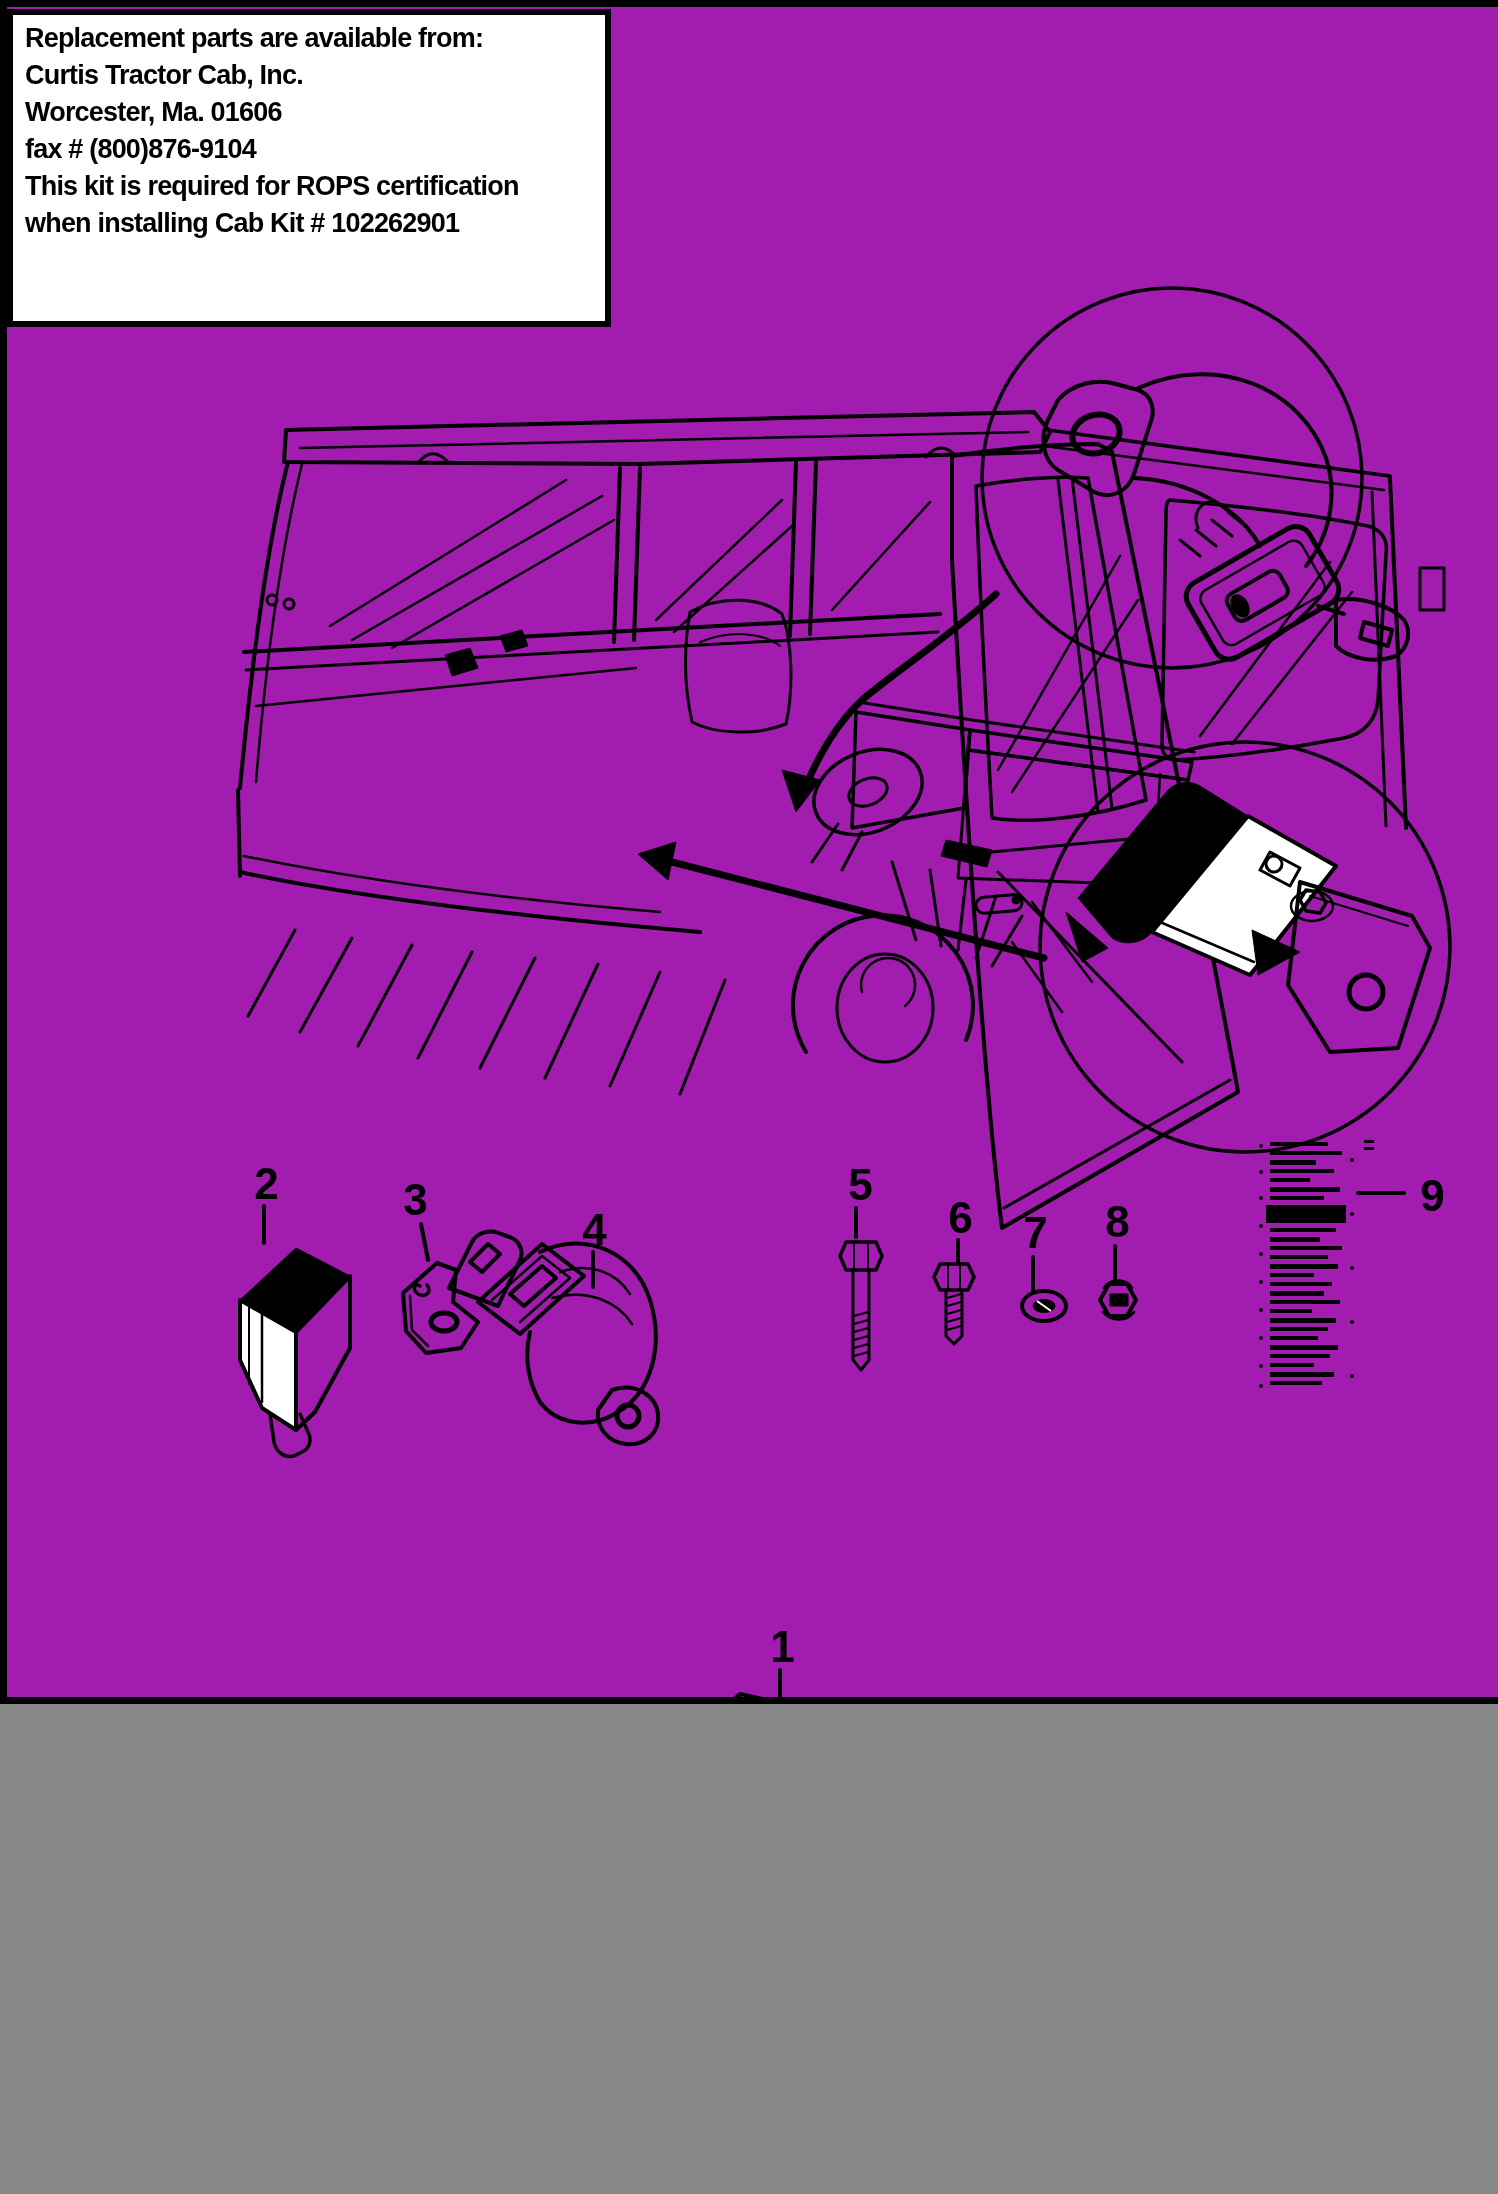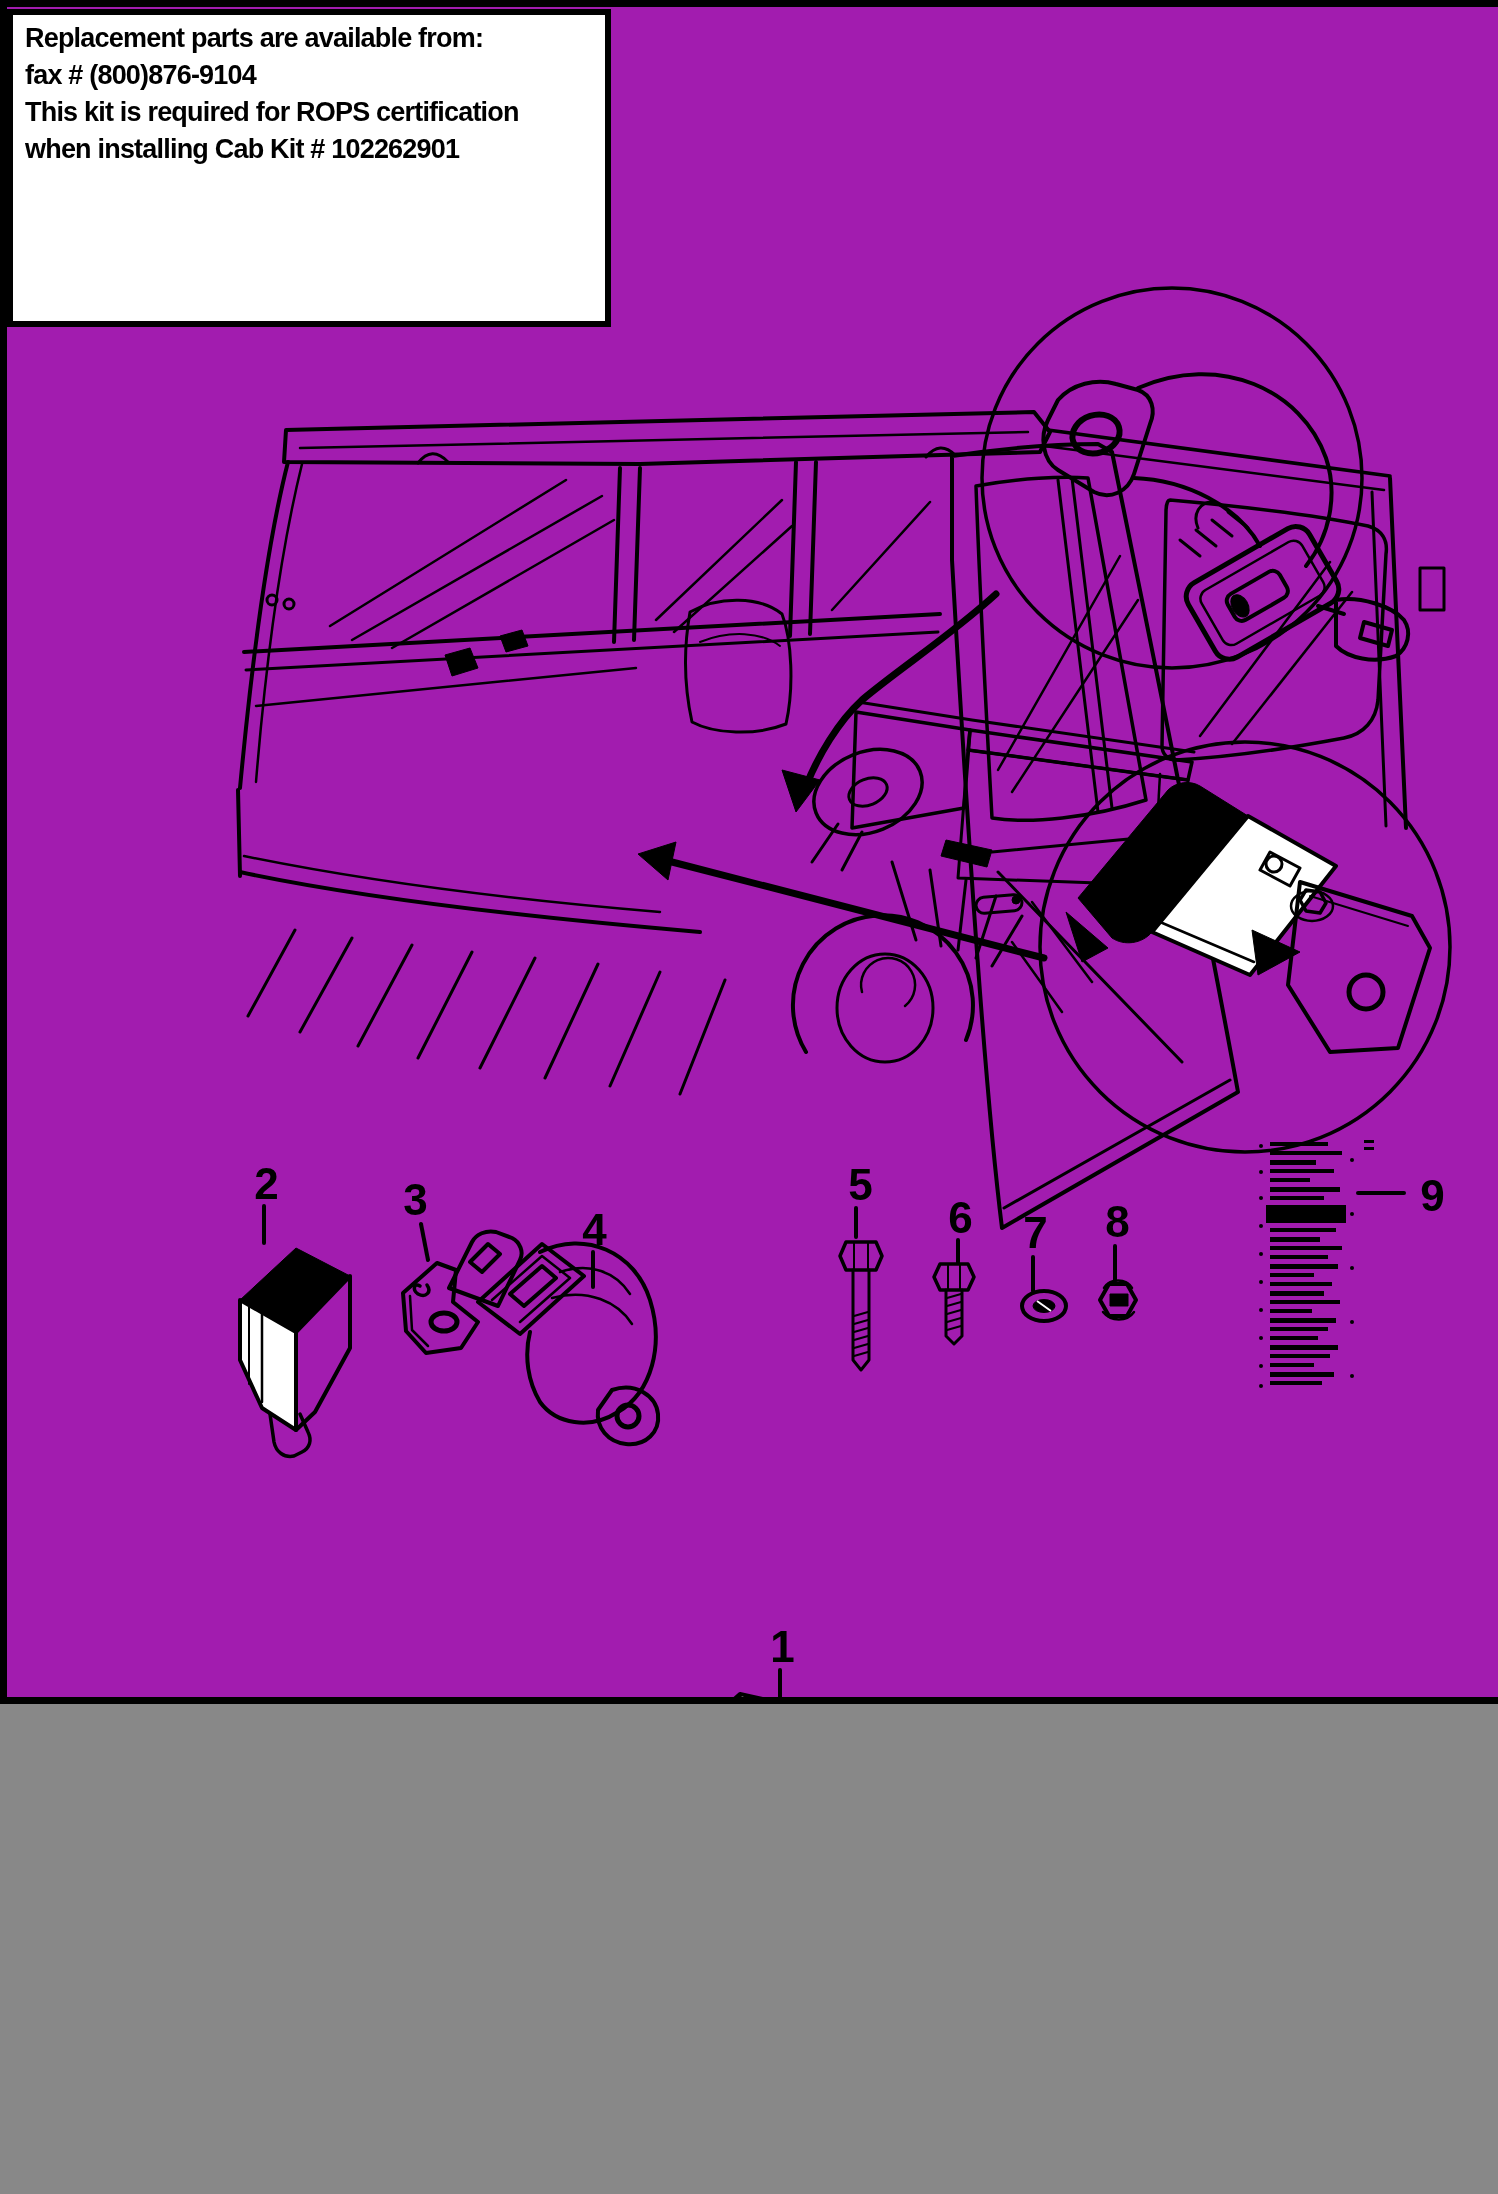--- a/index.html
+++ b/index.html
@@ -32,20 +32,22 @@
 </style>
 </head>
 <body>
 
 <div class="page">
 
   <div class="frame"></div>
 
   <div class="infoBox">
     <div class="infoLine">Replacement parts are available from:</div>
+    <div class="infoLine">Curtis Tractor Cab, Inc.</div>
+    <div class="infoLine">Worcester, Ma. 01606</div>
     <div class="infoLine">fax # (800)876-9104</div>
     <div class="infoLine">This kit is required for ROPS certification</div>
     <div class="infoLine">when installing Cab Kit # 102262901</div>
   </div>
 
   <div class="num" style="left:782px;top:1647px">1</div>
   <div class="num" style="left:266px;top:1184px">2</div>
   <div class="num" style="left:415px;top:1200px">3</div>
   <div class="num" style="left:594px;top:1230px">4</div>
   <div class="num" style="left:860px;top:1185px">5</div>

